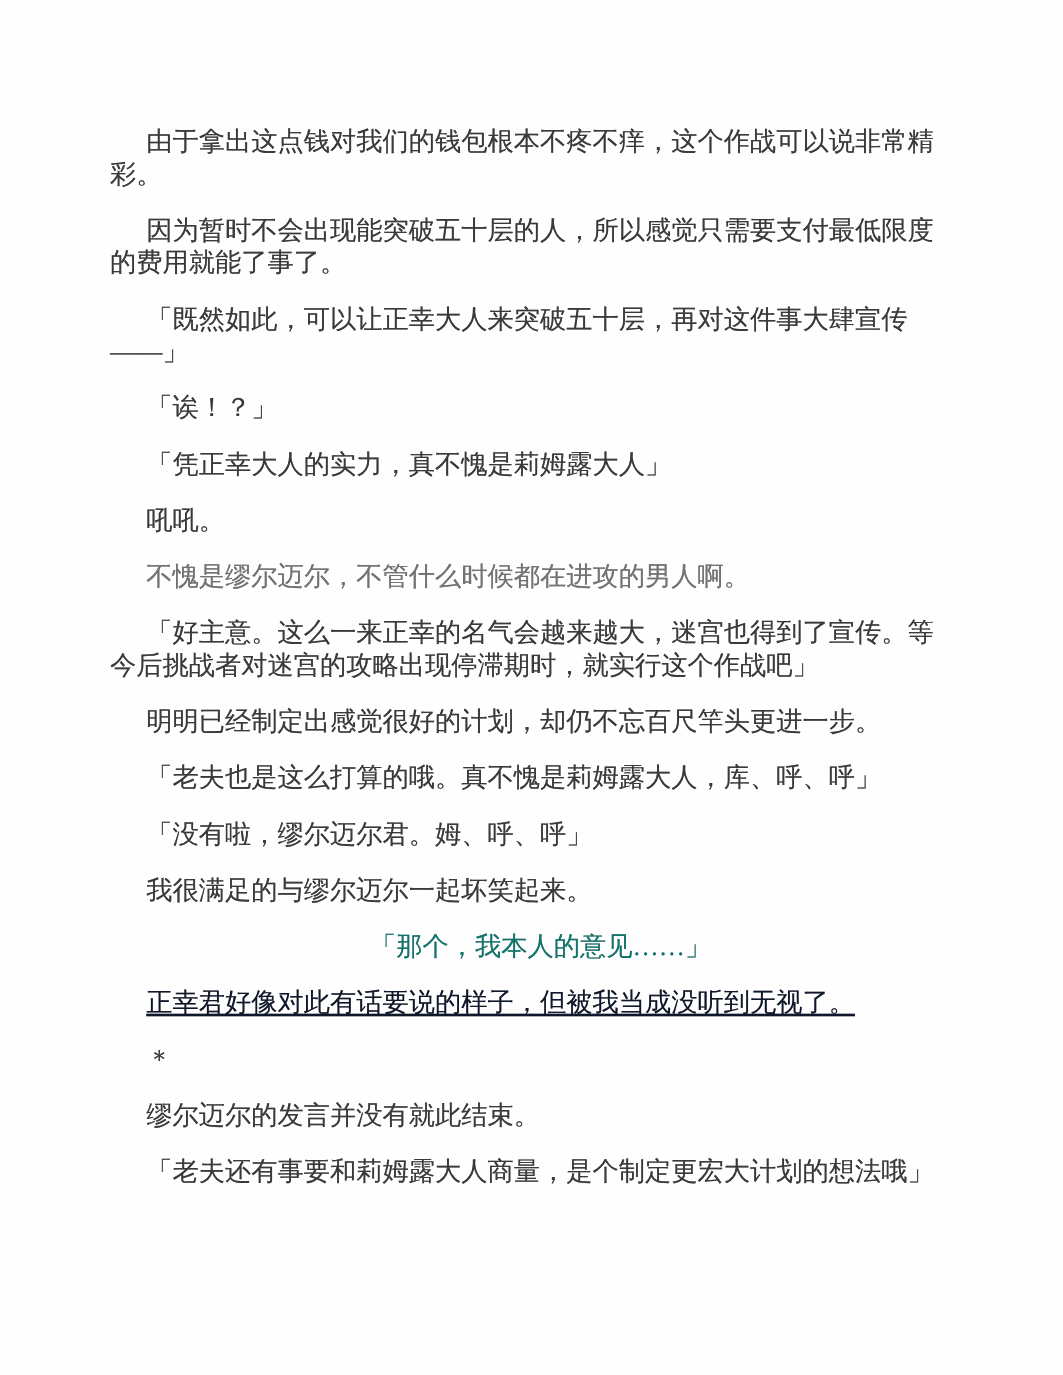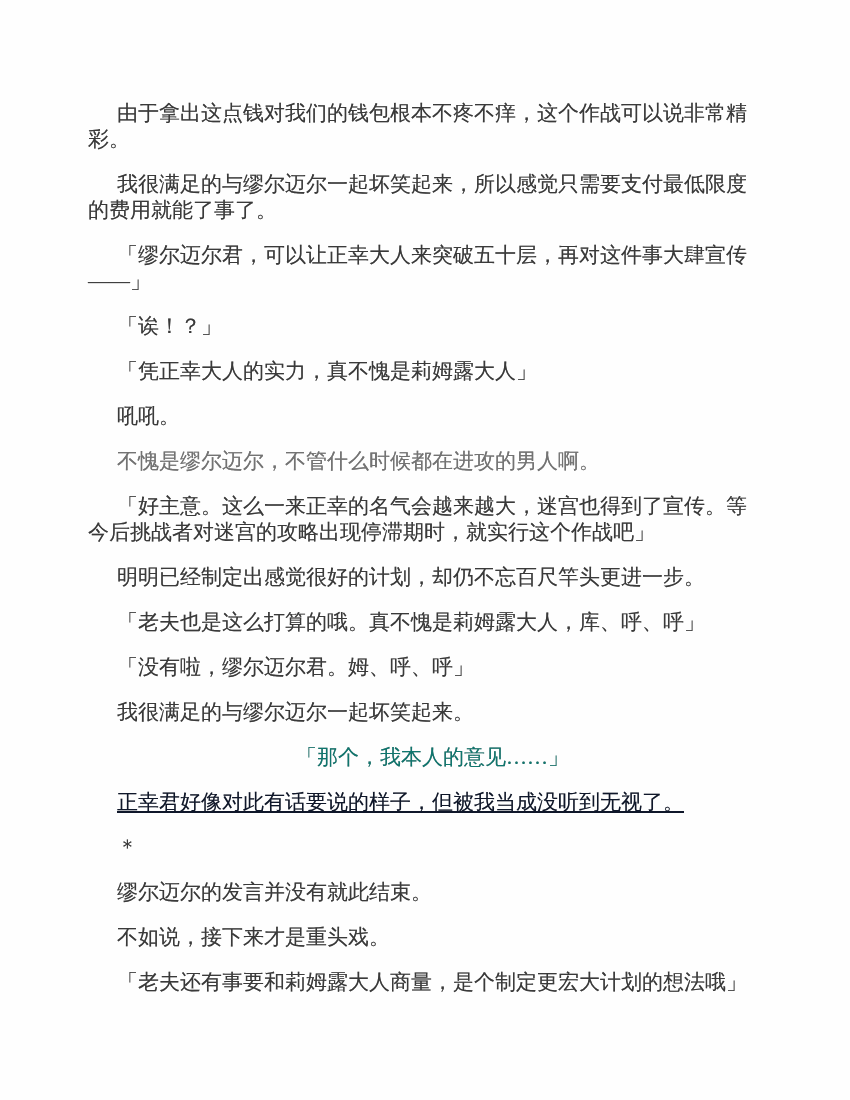--- a/index.html
+++ b/index.html
@@ -39,31 +39,30 @@
     
   }
 </style>
 </head>
 <body style="background: rgb(254, 254, 254);">
 
 <div class="page">
   <main class="content">
 
   <p class="para" style="color: rgb(58, 58, 58);">由于拿出这点钱对我们的钱包根本不疼不痒，这个作战可以说非常精彩。</p>
-      <p class="para" style="color: rgb(58, 58, 58);">我很满足的与缪尔迈尔一起坏笑起来，所以感觉只需要支付最低限度的费用就能了事了。</p>
-      <p class="para" style="color: rgb(58, 58, 58);">「缪尔迈尔君，可以让正幸大人来突破五十层，再对这件事大肆宣传——」</p>
+      <p class="para" style="color: rgb(58, 58, 58);">因为暂时不会出现能突破五十层的人，所以感觉只需要支付最低限度的费用就能了事了。</p>
+      <p class="para" style="color: rgb(58, 58, 58);">「既然如此，可以让正幸大人来突破五十层，再对这件事大肆宣传——」</p>
       <p class="para" style="color: rgb(58, 58, 58);">「诶！？」</p>
       <p class="para" style="color: rgb(58, 58, 58);">「凭正幸大人的实力，真不愧是莉姆露大人」</p>
       <p class="para" style="color: rgb(58, 58, 58);">吼吼。</p>
       <p class="para" style="color: #737373;">不愧是缪尔迈尔，不管什么时候都在进攻的男人啊。</p>
       <p class="para" style="color: rgb(58, 58, 58);">「好主意。这么一来正幸的名气会越来越大，迷宫也得到了宣传。等今后挑战者对迷宫的攻略出现停滞期时，就实行这个作战吧」</p>
       <p class="para" style="color: rgb(58, 58, 58);">明明已经制定出感觉很好的计划，却仍不忘百尺竿头更进一步。</p>
       <p class="para" style="color: rgb(58, 58, 58);">「老夫也是这么打算的哦。真不愧是莉姆露大人，库、呼、呼」</p>
       <p class="para" style="color: rgb(58, 58, 58);">「没有啦，缪尔迈尔君。姆、呼、呼」</p>
       <p class="para" style="color: rgb(58, 58, 58);">我很满足的与缪尔迈尔一起坏笑起来。</p>
       <p class="para" style="color: #0f766e; text-align: center;">「那个，我本人的意见……」</p>
       <p class="para" style="color: #0f172a; text-decoration: underline;">正幸君好像对此有话要说的样子，但被我当成没听到无视了。</p>
       <p class="para divider" style="color: rgb(58, 58, 58);">＊</p>
       <p class="para" style="color: rgb(58, 58, 58); margin-top: 10px;">缪尔迈尔的发言并没有就此结束。</p>
-      <p class="para" style="color: rgb(58, 58, 58);">不如说，接下来才是重头戏。</p>
       <p class="para" style="color: rgb(58, 58, 58);">「老夫还有事要和莉姆露大人商量，是个制定更宏大计划的想法哦」</p>
     </main>
 </div>
 
 </body></html>

